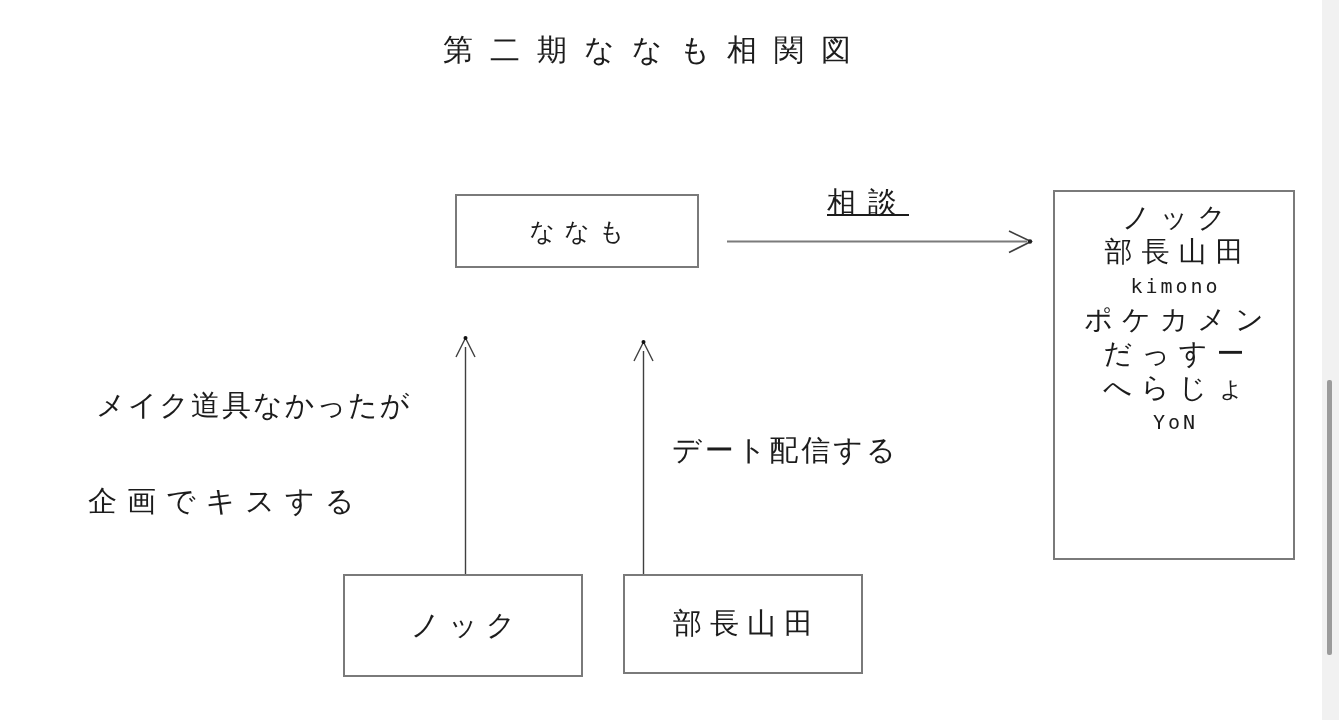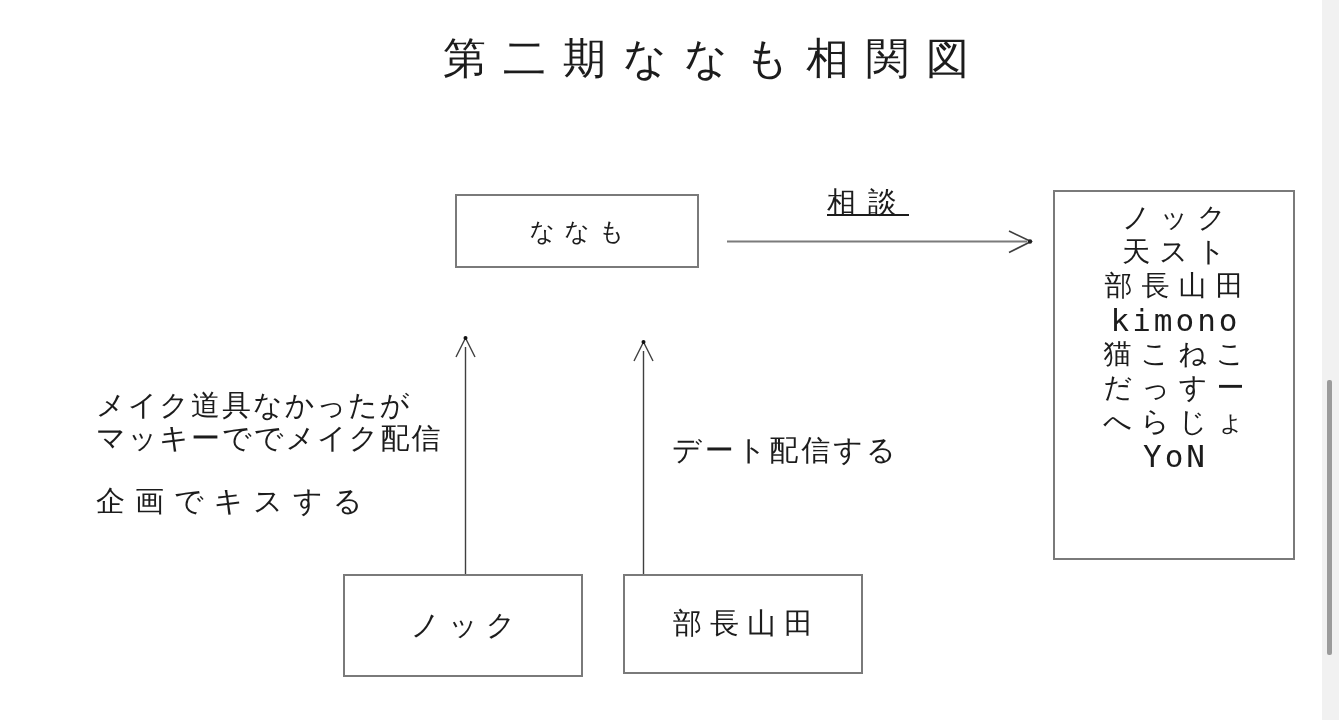--- a/index.html
+++ b/index.html
@@ -14,21 +14,21 @@
     position: relative;
     width: 1339px;
     height: 720px;
     background: #ffffff;
     overflow: hidden;
   }
   .title {
     position: absolute;
     left: 443px;
     top: 30px;
-    font-size: 43px;
+    font-size: 30px;
     letter-spacing: 17px;
     white-space: nowrap;
     color: #1c1c1c;
   }
   .arrows {
     position: absolute;
     left: 0; top: 0;
     width: 1339px;
     height: 720px;
     pointer-events: none;
@@ -67,33 +67,33 @@
   }
   .member {
     line-height: 34px;
     font-size: 28px;
     letter-spacing: 9px;
     text-indent: 9px;
     white-space: nowrap;
   }
   .member.latin {
     font-family: "DejaVu Sans Mono", "Liberation Mono", monospace;
-    font-size: 31px;
+    font-size: 20px;
     letter-spacing: 3px;
     text-indent: 3px;
   }
   .edge-label {
     position: absolute;
     white-space: nowrap;
     font-size: 29px;
     color: #1c1c1c;
   }
   .label-consult  { left: 827px; top: 183px; letter-spacing: 12px; text-decoration: underline; }
   .label-makeup   { left: 96px;  top: 389px; line-height: 33px; letter-spacing: 2px; }
-  .label-kiss     { left: 96px;  top: 482px; letter-spacing: 10px; text-align: center; }
+  .label-kiss     { left: 88px;  top: 482px; letter-spacing: 10px; text-align: center; }
   .label-date     { left: 672px; top: 431px; letter-spacing: 3px; }
   .scrollbar-track {
     position: absolute;
     right: 0; top: 0;
     width: 17px; height: 720px;
     background: #f1f1f1;
   }
   .scrollbar-thumb {
     position: absolute;
     left: 5px; top: 380px;
@@ -131,32 +131,30 @@
   </svg>
 
   <div class="box box-nanamo">
     <span>ななも</span>
   </div>
 
   <div class="edge-label label-consult">相談</div>
 
   <div class="box box-group">
     <div class="member">ノック</div>
-    <div class="member">天スト</div>
     <div class="member">部長山田</div>
     <div class="member latin">kimono</div>
-    <div class="member">猫こねこ</div>
+    <div class="member">ポケカメン</div>
     <div class="member">だっすー</div>
     <div class="member">へらじょ</div>
     <div class="member latin">YoN</div>
   </div>
 
   <div class="edge-label label-makeup">
     <div>メイク道具なかったが</div>
-    <div>マッキーででメイク配信</div>
   </div>
 
   <div class="edge-label label-kiss">企画でキスする</div>
 
   <div class="edge-label label-date">デート配信する</div>
 
   <div class="box box-knock">
     <span>ノック</span>
   </div>
 

